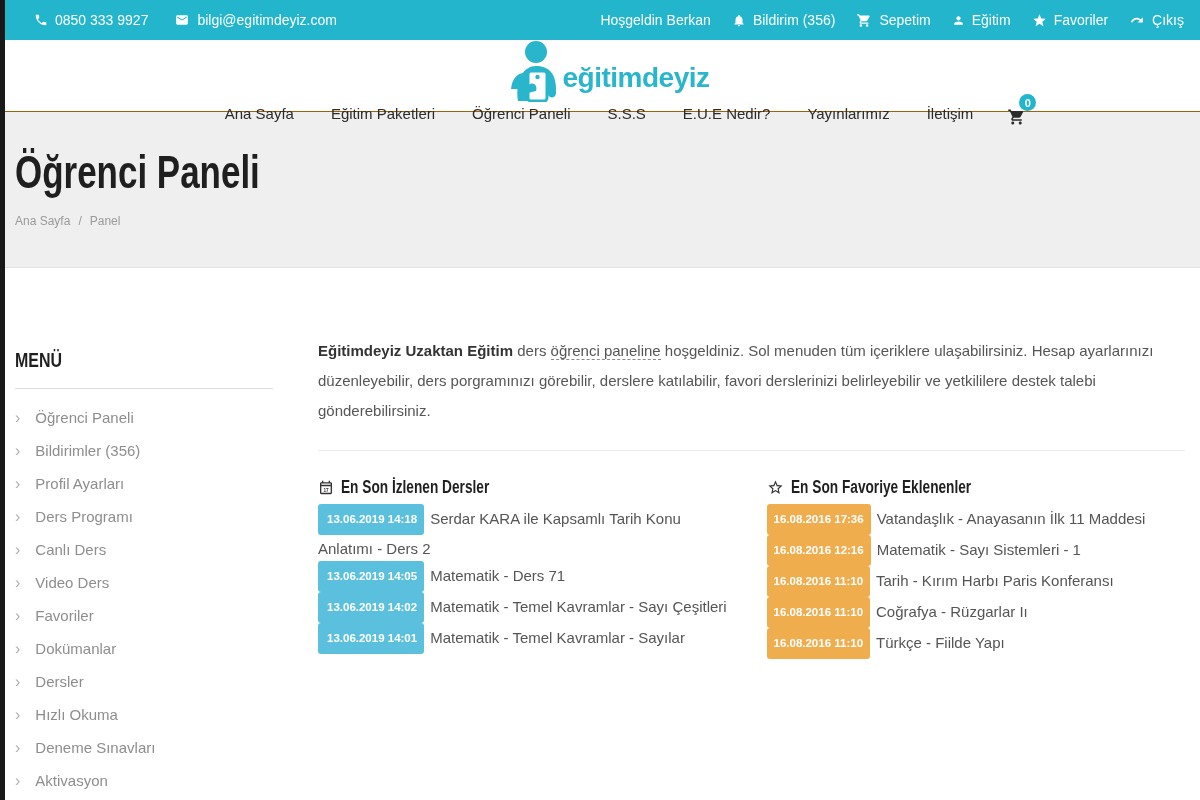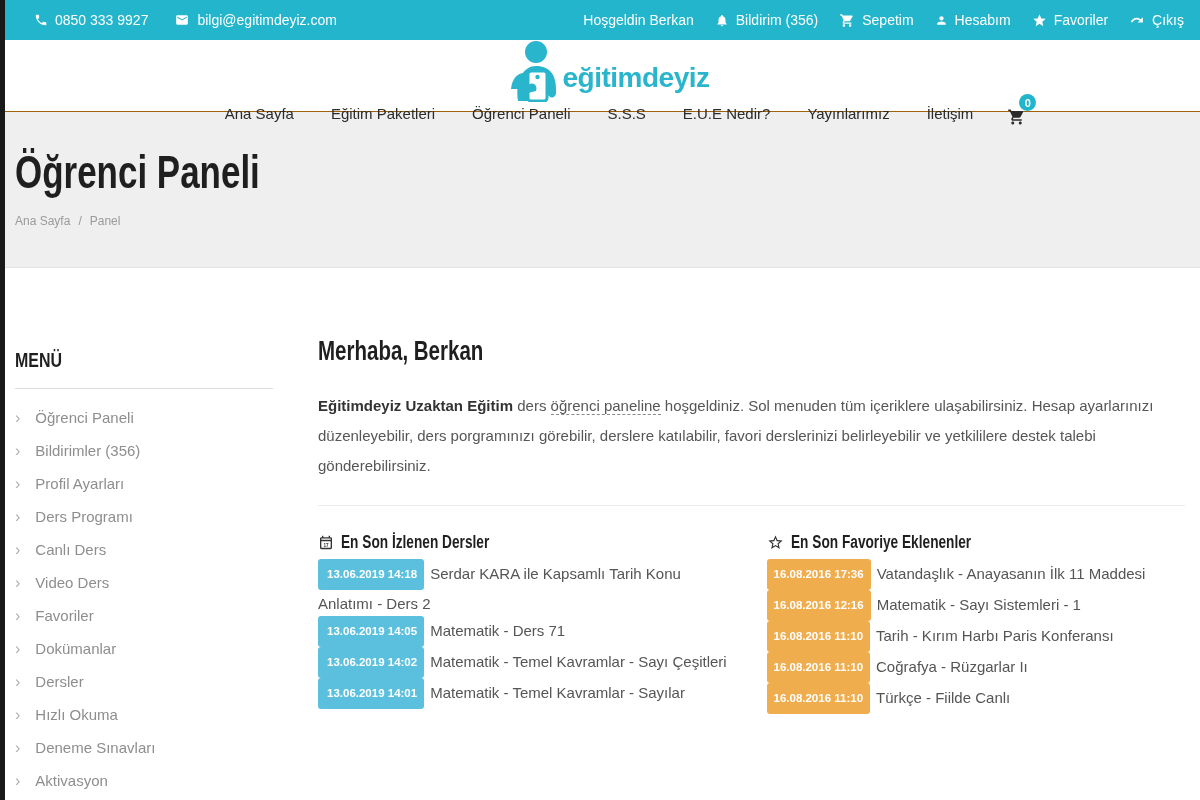--- a/index.html
+++ b/index.html
@@ -107,21 +107,21 @@
           </svg>
         </span>
       <span>Sepetim</span>
     </a>
     <a class="tb-item">
       <span>
           <svg width="13" height="15" viewBox="0 0 24 24">
             <path d="M12 12c2.21 0 4-1.79 4-4s-1.79-4-4-4-4 1.79-4 4 1.79 4 4 4zm0 2c-2.67 0-8 1.34-8 4v2h16v-2c0-2.66-5.33-4-8-4z"></path>
           </svg>
         </span>
-      <span>Hesabım</span>
+      <span>Eğitim</span>
     </a>
     <a class="tb-item">
       <span>
           <svg width="15" height="15" viewBox="0 0 24 24">
             <path d="M12 17.27L18.18 21l-1.64-7.03L22 9.24l-7.19-.61L12 2 9.19 8.63 2 9.24l5.46 4.73L5.82 21z"></path>
           </svg>
         </span>
       <span>Favoriler</span>
     </a>
     <a class="tb-item">
@@ -273,21 +273,20 @@
         <li>
           <a>
             <span class="chev">›</span>
             <span>Aktivasyon</span>
           </a>
         </li>
       </ul>
   </aside>
 
   <main class="main">
-    <h2 class="greeting"><span class="cond">Merhaba, Berkan</span></h2>
 
     <p class="intro"><b>Eğitimdeyiz Uzaktan Eğitim</b><span> ders </span><a class="inline-link">öğrenci paneline</a><span> hoşgeldiniz. Sol menuden tüm içeriklere ulaşabilirsiniz. Hesap ayarlarınızı düzenleyebilir, ders porgramınızı görebilir, derslere katılabilir, favori derslerinizi belirleyebilir ve yetkililere destek talebi gönderebilirsiniz.</span></p>
 
     <hr class="content-hr">
 
     <div class="lists">
 
       <div class="list-col watched">
         <div class="list-head">
           <span>
@@ -323,19 +322,19 @@
         <ul class="lesson-list">
 
             <li><span class="date-badge">16.08.2016 17:36</span><a>Vatandaşlık - Anayasanın İlk 11 Maddesi</a></li>
 
             <li><span class="date-badge">16.08.2016 12:16</span><a>Matematik - Sayı Sistemleri - 1</a></li>
 
             <li><span class="date-badge">16.08.2016 11:10</span><a>Tarih - Kırım Harbı Paris Konferansı</a></li>
 
             <li><span class="date-badge">16.08.2016 11:10</span><a>Coğrafya - Rüzgarlar Iı</a></li>
 
-            <li><span class="date-badge">16.08.2016 11:10</span><a>Türkçe - Fiilde Canlı</a></li>
+            <li><span class="date-badge">16.08.2016 11:10</span><a>Türkçe - Fiilde Yapı</a></li>
           </ul>
       </div>
 
     </div>
   </main>
 </div>
 
 </body></html>

